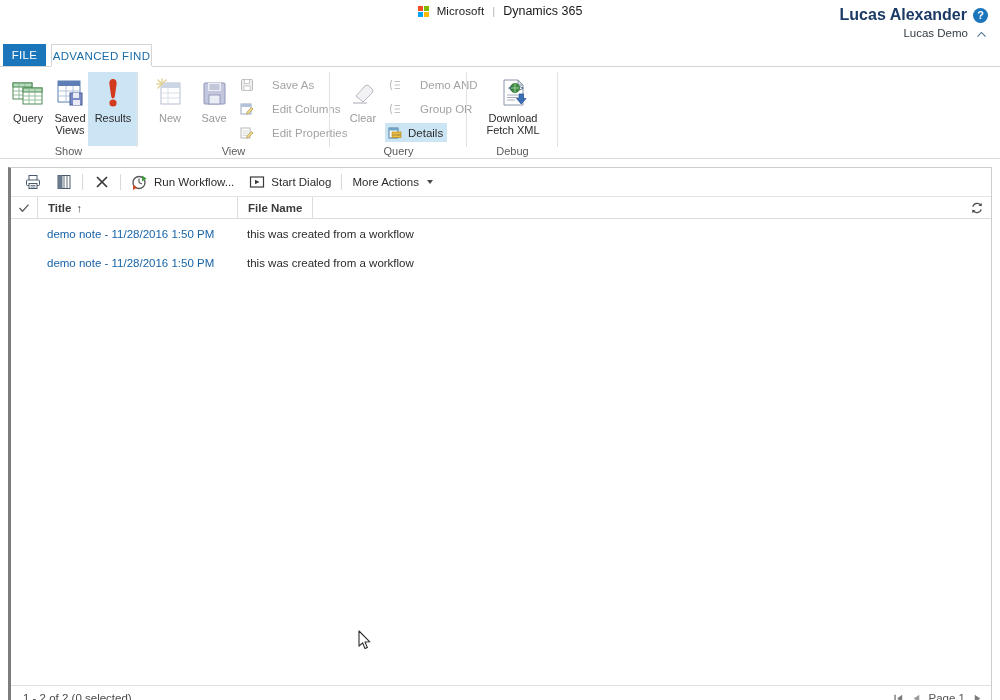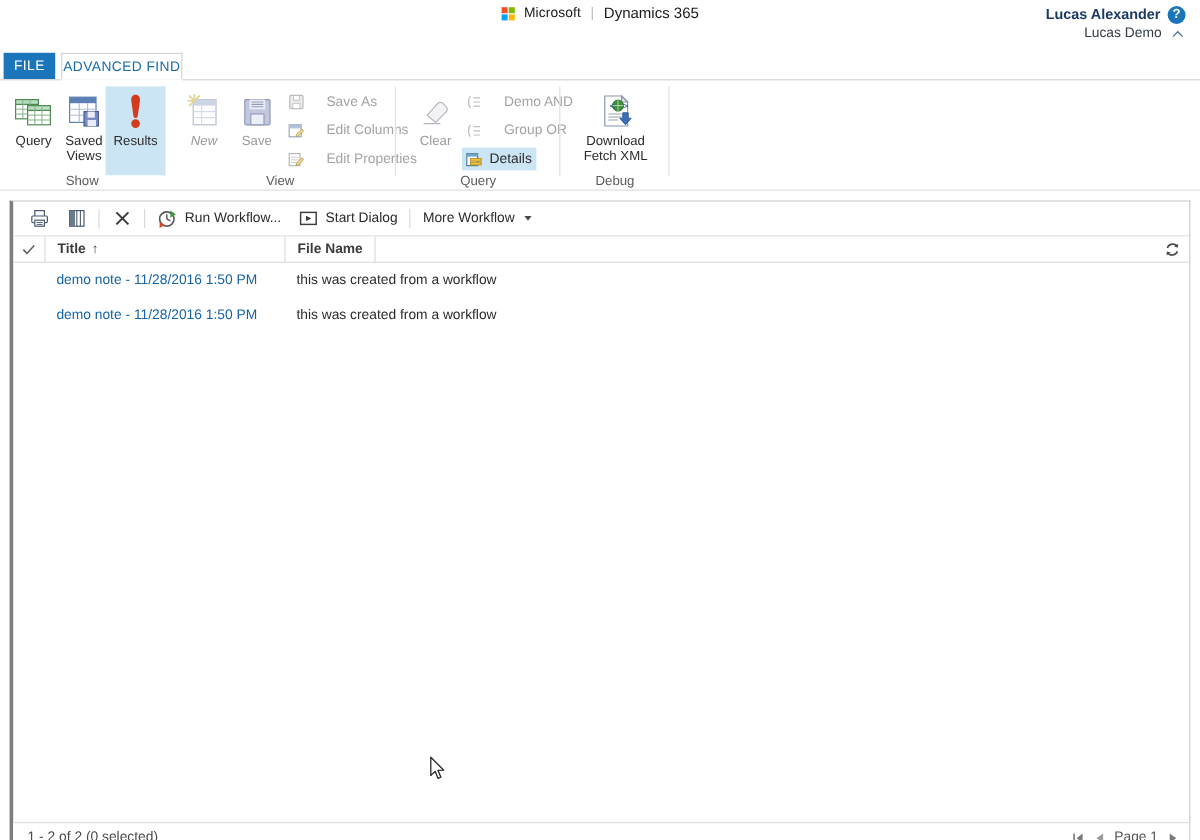--- a/index.html
+++ b/index.html
@@ -48,21 +48,21 @@
 
   .user-block {
     position: absolute;
     right: 12px; top: 4px;
     text-align: right;
     line-height: 1.38;
   }
   .user-row1 { display: flex; align-items: center; justify-content: flex-end; gap: 6px; }
   .user-row2 { display: flex; align-items: center; justify-content: flex-end; gap: 7px; }
   .user-name {
-    font-size: 12px; font-weight: bold; color: #1b3a66;
+    font-size: 16px; font-weight: bold; color: #1b3a66;
   }
   .user-org { font-size: 11.5px; color: #333c44; }
   .help-ico {
     width: 15px; height: 15px; border-radius: 50%;
     background: #1a75bb; color: #fff;
     font-size: 11px; font-weight: bold;
     display: flex; align-items: center; justify-content: center;
     line-height: 1;
   }
   .chev-up { width: 13px; height: 13px; color: #4a6f92; display:block; }
@@ -332,21 +332,21 @@
       </span>
       <span class="blab">Results</span>
     </div>
 
     <div class="rgroup-label">Show</div>
     <div class="rgroup-div" style="left:136px;"></div>
   </div>
 
   <div class="rgroup" style="left:137px; width:193px;">
 
-    <div class="big-btn" style="left:8px;font-style:italic;">
+    <div class="big-btn" style="left:8px;">
       <span class="bico">
         <svg width="28" height="30" viewBox="0 0 28 30">
           <rect x="5" y="5" width="19" height="21" fill="#ffffff" stroke="#b6bfd0" stroke-width="1"></rect>
           <rect x="5" y="5" width="19" height="5" fill="#ccd5e4"></rect>
           <line x1="5" y1="15" x2="24" y2="15" stroke="#d5dbe6" stroke-width=".9"></line>
           <line x1="5" y1="20" x2="24" y2="20" stroke="#d5dbe6" stroke-width=".9"></line>
           <line x1="12" y1="10" x2="12" y2="26" stroke="#d5dbe6" stroke-width=".9"></line>
           <g stroke="#e3d39a" stroke-width="1.5" stroke-linecap="round">
             <line x1="6" y1="6" x2="6" y2="1"></line>
             <line x1="6" y1="6" x2="1" y2="6"></line>
@@ -552,21 +552,21 @@
             <rect x="1.5" y="3" width="13" height="10" fill="#ffffff" stroke="#3b3b3b" stroke-width="1.2"></rect>
             <path d="M6 5.8 L10.5 8 L6 10.2 Z" fill="#3b3b3b"></path>
           </svg>
         </span>
         <span>Start Dialog</span>
       </div>
 
       <div class="tb-sep"></div>
 
       <div class="tb-item">
-        <span>More Workflow</span>
+        <span>More Actions</span>
         <span class="caret-dn"></span>
       </div>
     </div>
 
     <div class="grid-head">
       <div class="gh-check">
         <svg width="12" height="12" viewBox="0 0 12 12">
           <path d="M1.5 6 L4.5 9.2 L10.5 2.6" fill="none" stroke="#5a5a5a" stroke-width="1.3"></path>
         </svg>
       </div>

